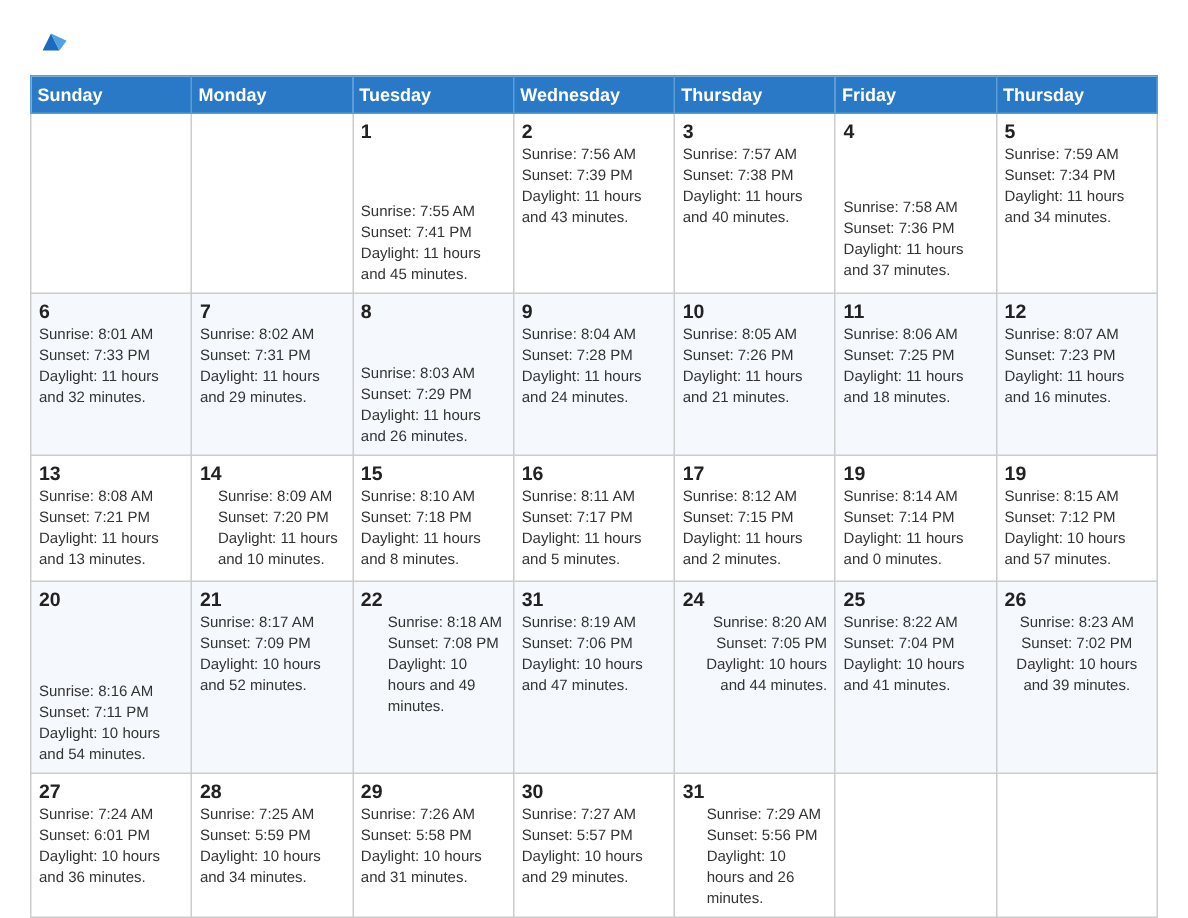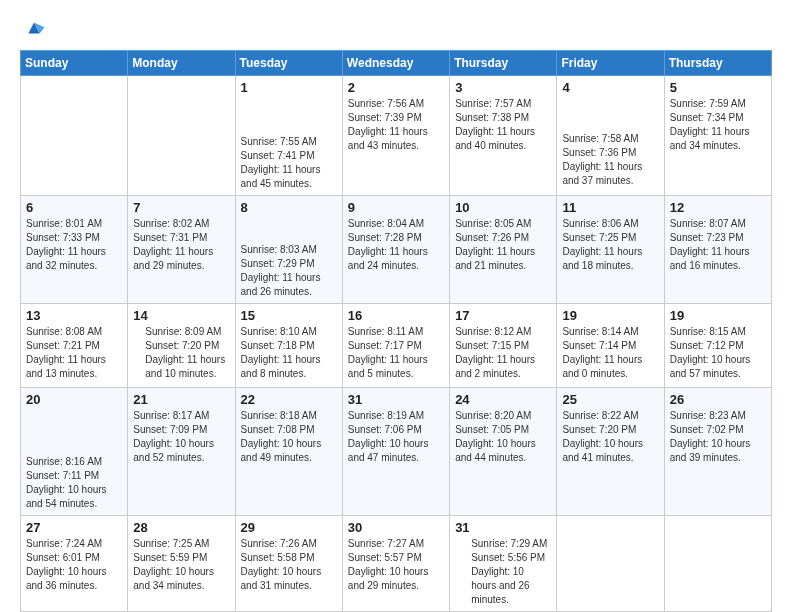--- a/index.html
+++ b/index.html
@@ -272,45 +272,45 @@
 Daylight: 10 hours and 54 minutes.</div>
           </td>
           <td>
             <span class="day-number">21</span>
             <div class="day-info" style="white-space: pre-line;">Sunrise: 8:17 AM
 Sunset: 7:09 PM
 Daylight: 10 hours and 52 minutes.</div>
           </td>
           <td>
             <span class="day-number">22</span>
-            <div class="day-info" style="white-space: pre-line;">Sunrise: 8:18 AM
+            <div class="day-info" style="white-space: pre-line; margin-left: 18px;">Sunrise: 8:18 AM
 Sunset: 7:08 PM
 Daylight: 10 hours and 49 minutes.</div>
           </td>
           <td>
             <span class="day-number">31</span>
             <div class="day-info" style="white-space: pre-line;">Sunrise: 8:19 AM
 Sunset: 7:06 PM
 Daylight: 10 hours and 47 minutes.</div>
           </td>
           <td>
             <span class="day-number">24</span>
-            <div class="day-info" style="white-space: pre-line;">Sunrise: 8:20 AM
+            <div class="day-info" style="white-space: pre-line; text-align: right;">Sunrise: 8:20 AM
 Sunset: 7:05 PM
 Daylight: 10 hours and 44 minutes.</div>
           </td>
           <td>
             <span class="day-number">25</span>
             <div class="day-info" style="white-space: pre-line;">Sunrise: 8:22 AM
-Sunset: 7:20 PM
+Sunset: 7:04 PM
 Daylight: 10 hours and 41 minutes.</div>
           </td>
           <td>
             <span class="day-number">26</span>
-            <div class="day-info" style="white-space: pre-line;">Sunrise: 8:23 AM
+            <div class="day-info" style="white-space: pre-line; text-align: center;">Sunrise: 8:23 AM
 Sunset: 7:02 PM
 Daylight: 10 hours and 39 minutes.</div>
           </td>
         </tr>
         <tr>
           <td>
             <span class="day-number">27</span>
             <div class="day-info" style="white-space: pre-line;">Sunrise: 7:24 AM
 Sunset: 6:01 PM
 Daylight: 10 hours and 36 minutes.</div>

